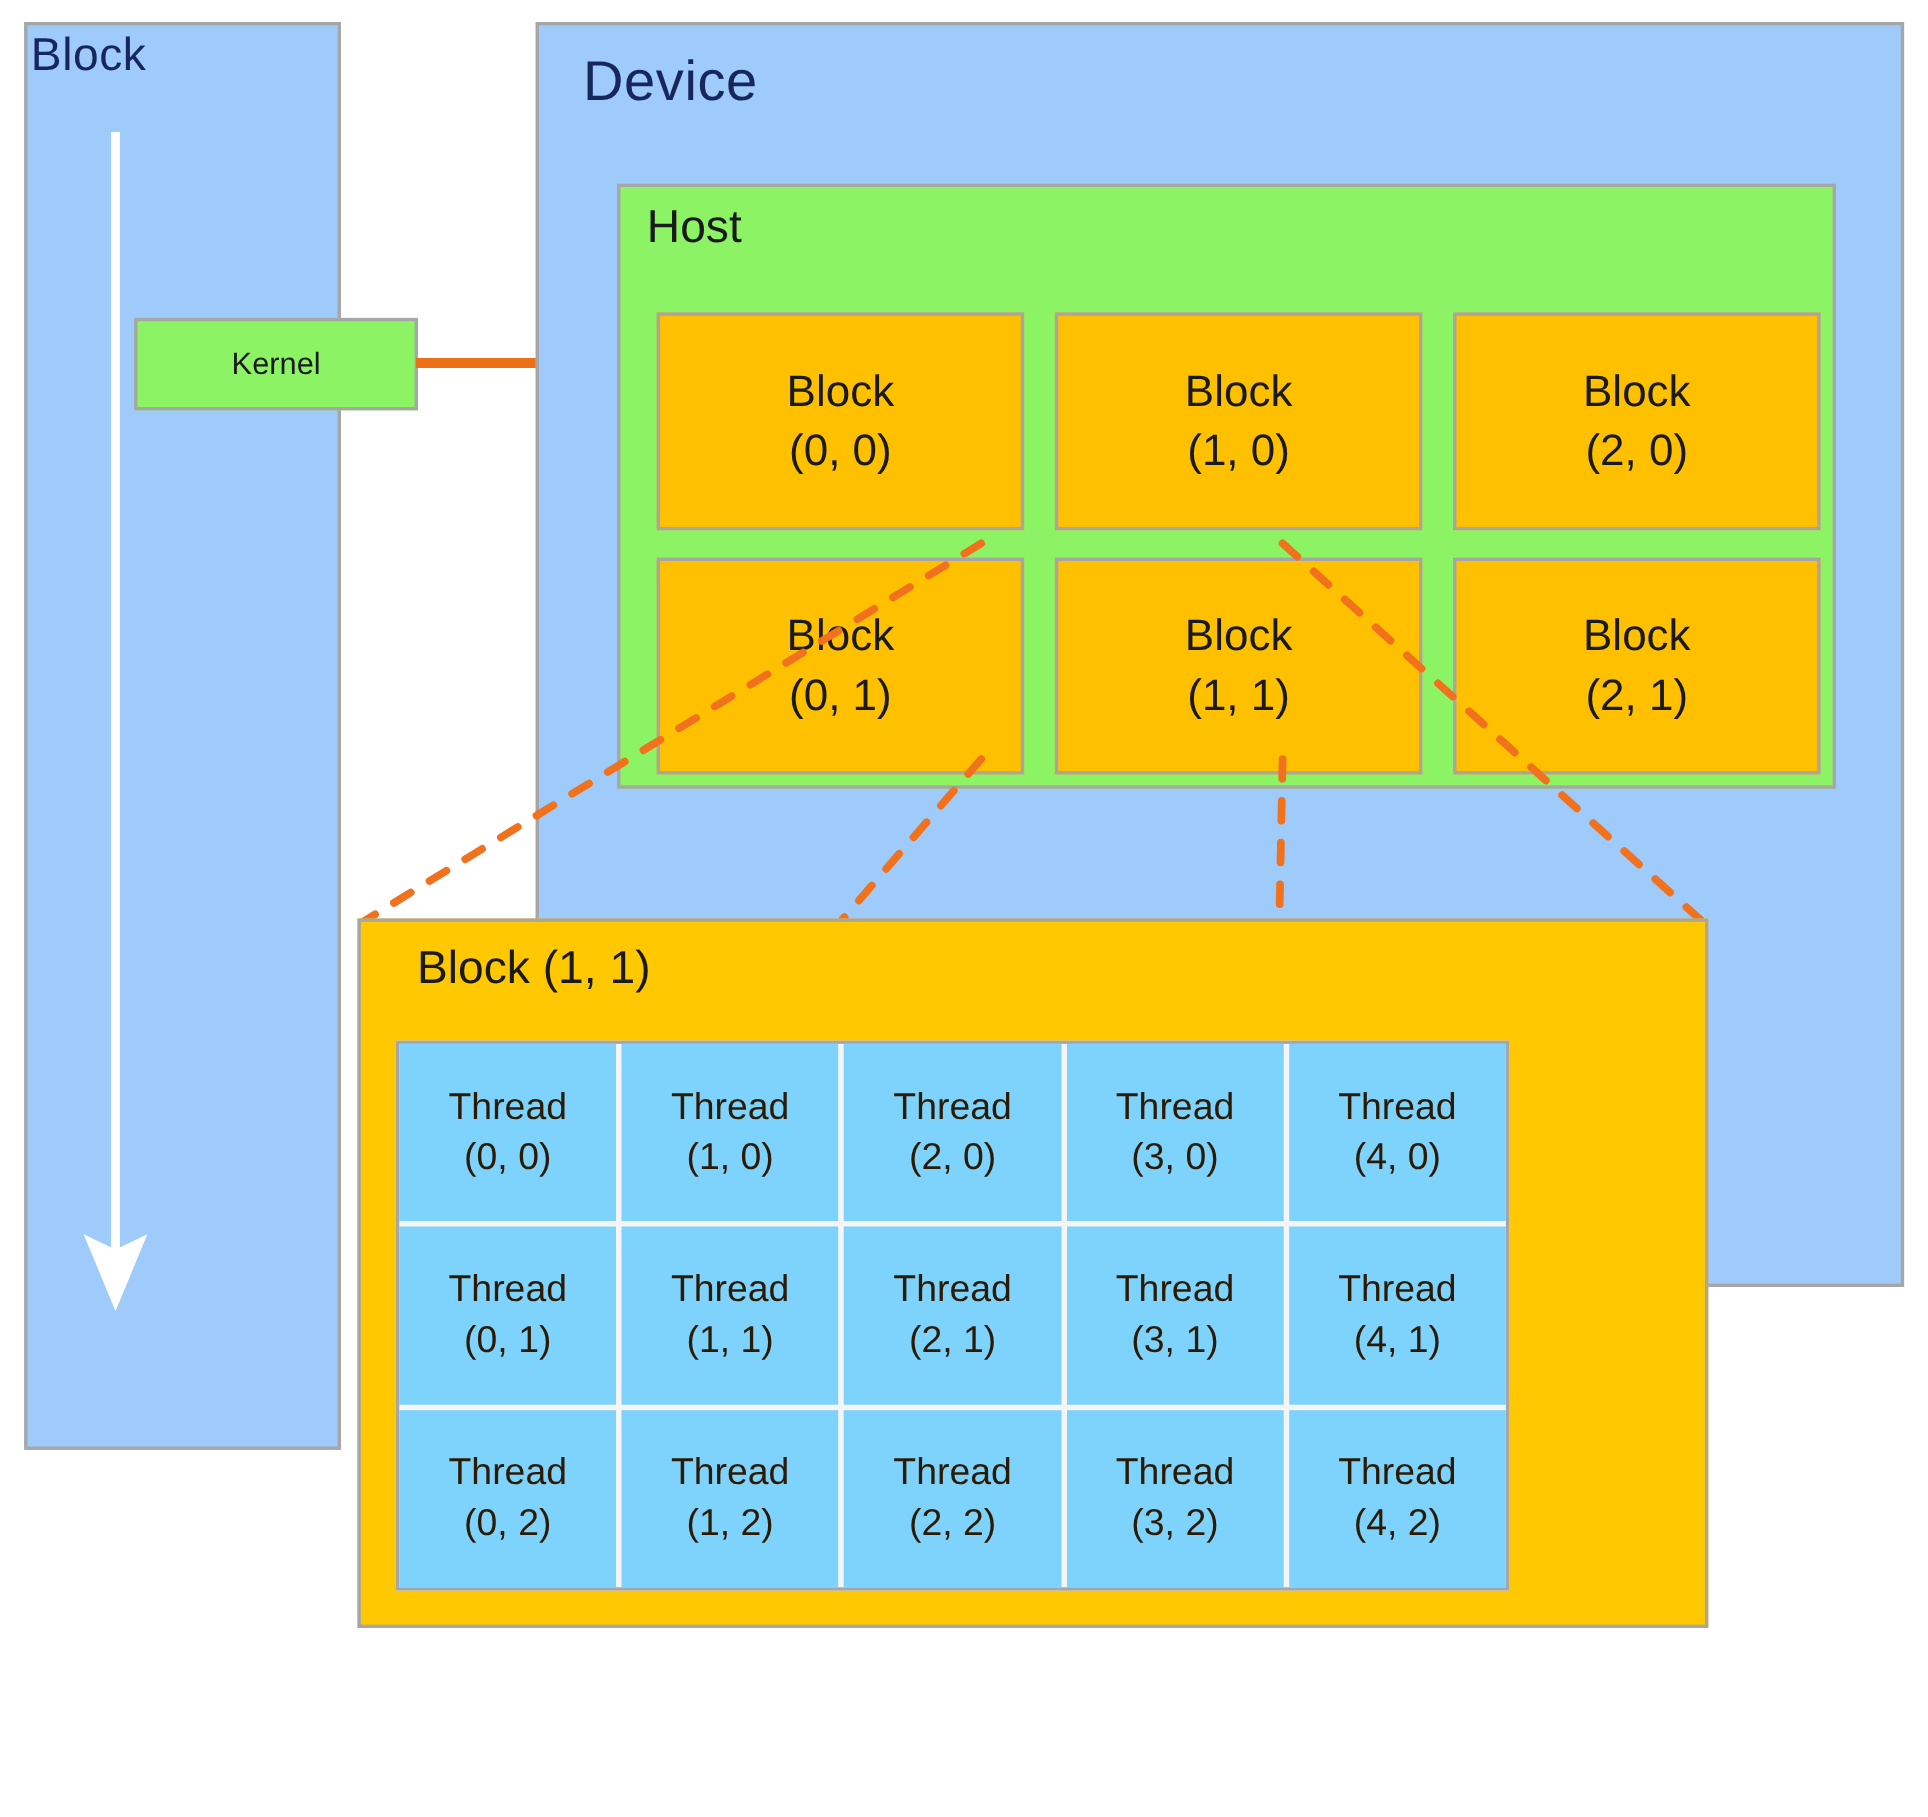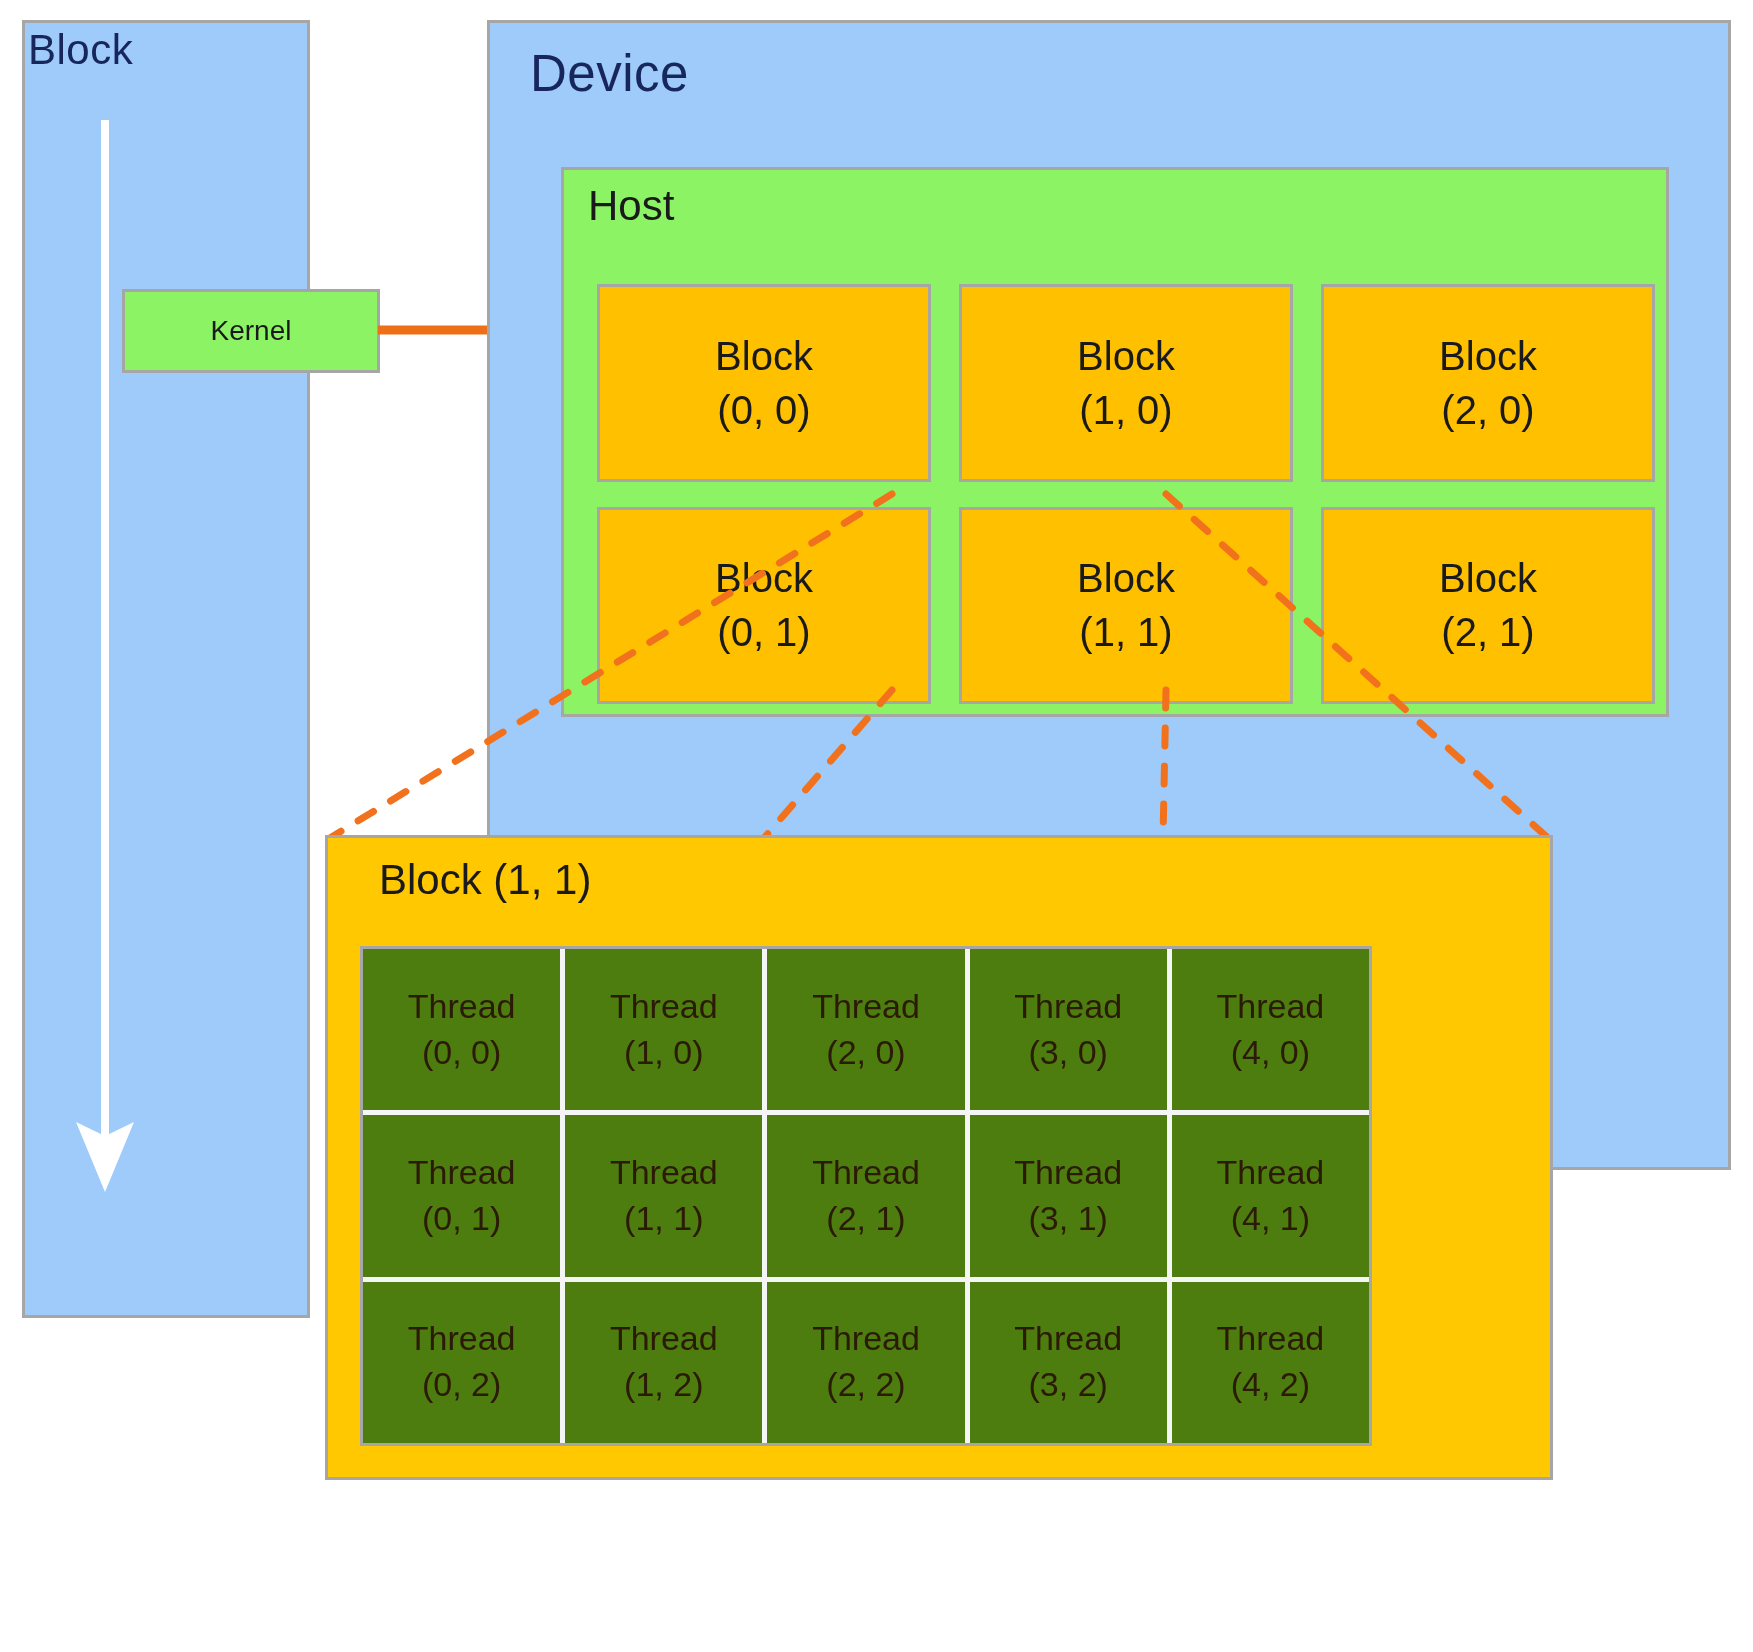--- a/index.html
+++ b/index.html
@@ -159,21 +159,21 @@
     display: grid;
     grid-template-columns: repeat(5, 1fr);
     grid-template-rows: repeat(3, 1fr);
     gap: 5px;
     background: #f5f5f5;
     border: 3px solid #a6a6a6;
     box-sizing: border-box;
     z-index: 5;
   }
   .thread-cell {
-    background: #4d7c0f;
+    background: #7dd3fc;
     display: flex;
     flex-direction: column;
     align-items: center;
     justify-content: center;
     font-size: 34px;
     color: #2b1a05;
     line-height: 1.35;
   }
 
   

